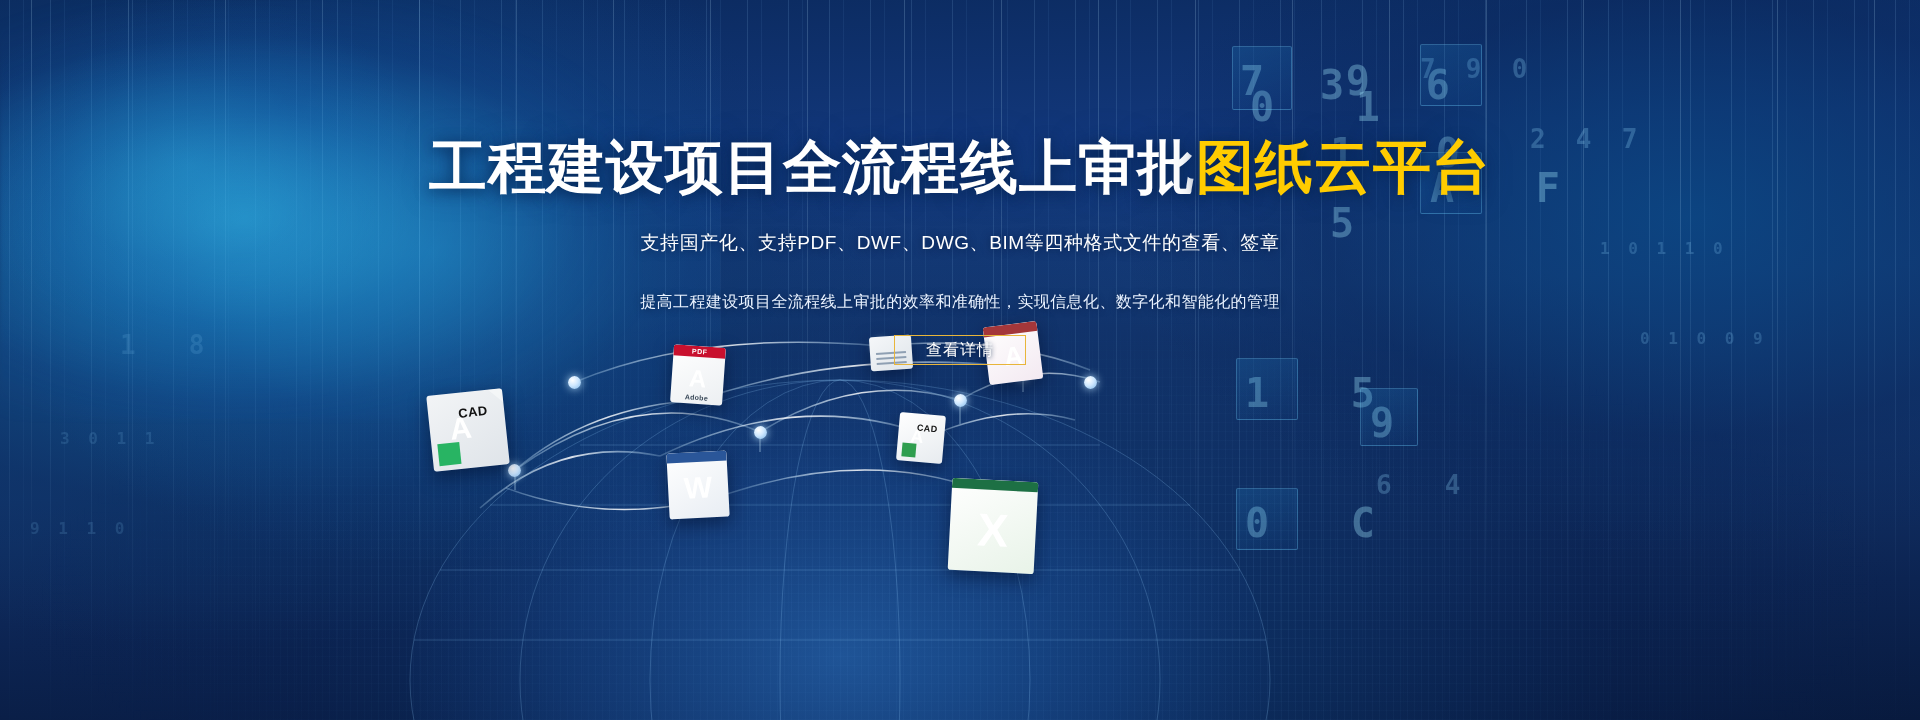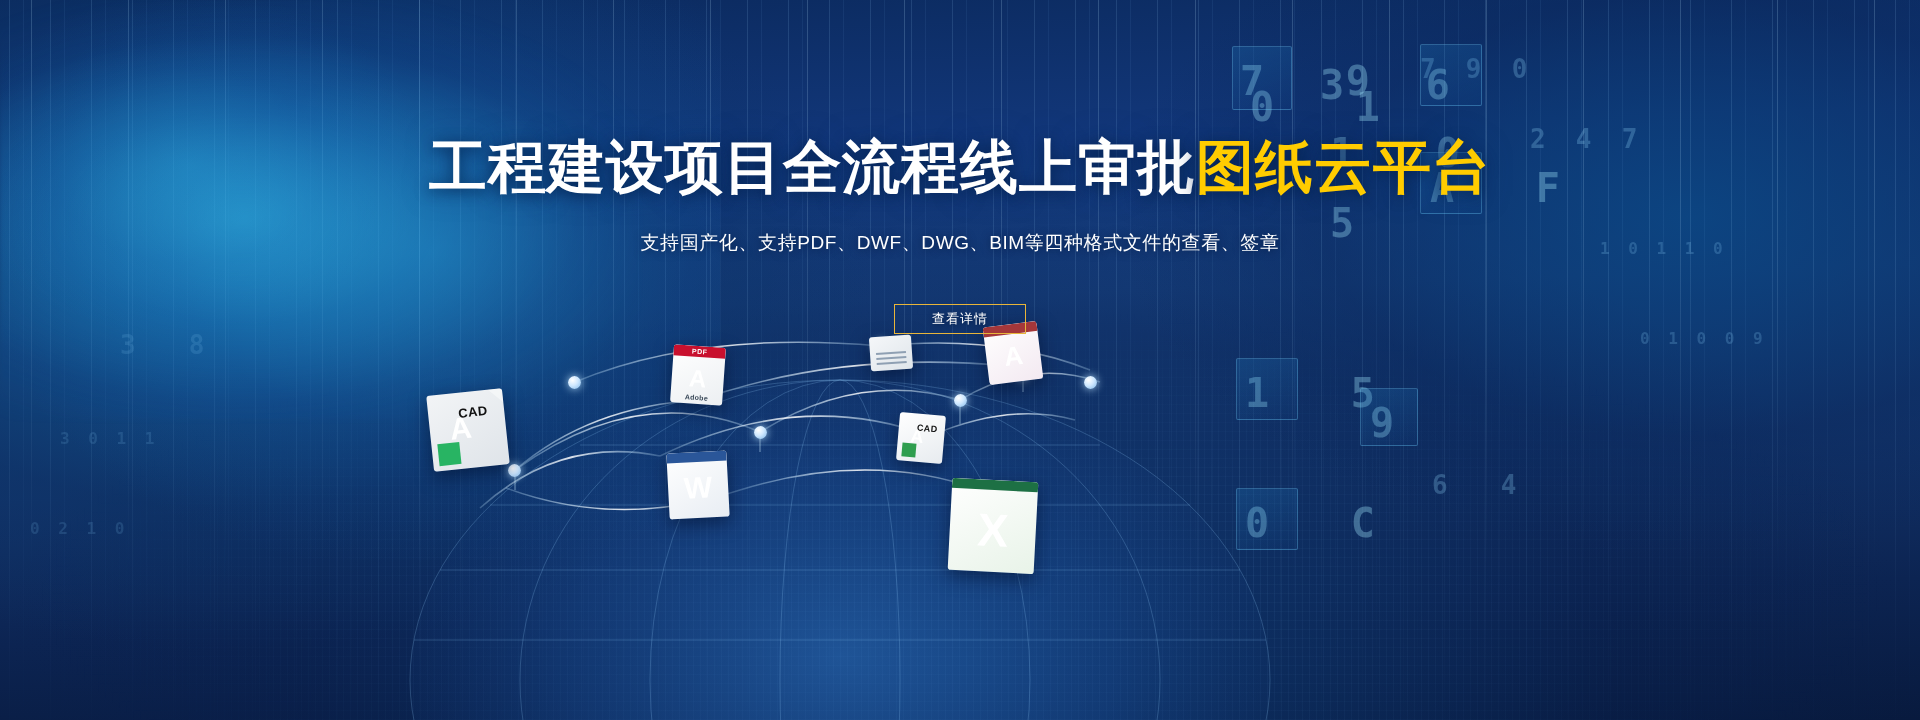--- a/index.html
+++ b/index.html
@@ -136,21 +136,21 @@
   }
   #desc div { white-space:nowrap; }
 
   #cta {
     margin-top:18px;
     display:inline-flex; align-items:center; justify-content:center;
     width:132px; height:30px;
     border:1px solid #e8b53a;
     background:transparent;
     color:#ffffff;
-    font-size:13px;
+    font-size:16px;
     letter-spacing:1px;
     cursor:pointer;
     text-shadow:0 1px 5px rgba(0,25,65,.9);
   }
 
   
   #graphic { position:absolute; left:0; bottom:0; width:1920px; height:380px; }
 
   .node {
     position:absolute; width:13px; height:13px; border-radius:50%;
@@ -220,26 +220,26 @@
   <div class="digits big" style="left:1320px; top:62px;">3  6</div>
   <div class="digits big" style="left:1250px; top:84px;">0  1</div>
   <div class="digits mid" style="left:1420px; top:54px;">7 9 0</div>
   <div class="digits big" style="left:1330px; top:130px;">1  0</div>
   <div class="digits big" style="left:1430px; top:165px;">A  F</div>
   <div class="digits big" style="left:1330px; top:200px;">5</div>
   <div class="digits mid" style="left:1530px; top:124px;">2 4 7</div>
   <div class="digits big" style="left:1245px; top:370px;">1  5</div>
   <div class="digits big" style="left:1370px; top:400px;">9</div>
   <div class="digits big" style="left:1245px; top:500px;">0  C</div>
-  <div class="digits mid" style="left:1432px; top:470px;text-align:right;">6  4</div>
+  <div class="digits mid" style="left:1376px; top:470px;text-align:right;">6  4</div>
   <div class="digits sml" style="left:1600px; top:240px;">1 0 1 1 0</div>
   <div class="digits sml" style="left:1640px; top:330px;">0 1 0 0 9</div>
   <div class="digits sml lft" style="left:60px; top:430px;">3 0 1 1</div>
-  <div class="digits sml lft" style="left:30px; top:520px;">0 2 1 0</div>
-  <div class="digits mid lft" style="left:120px; top:330px;">3  8</div>
+  <div class="digits sml lft" style="left:30px; top:520px;">9 1 1 0</div>
+  <div class="digits mid lft" style="left:120px; top:330px;">1  8</div>
 
   <div class="chip" style="left:1232px; top:46px;  width:60px; height:64px;"></div>
   <div class="chip" style="left:1420px; top:44px;  width:62px; height:62px;"></div>
   <div class="chip" style="left:1420px; top:152px; width:62px; height:62px;"></div>
   <div class="chip" style="left:1236px; top:358px; width:62px; height:62px;"></div>
   <div class="chip" style="left:1236px; top:488px; width:62px; height:62px;"></div>
   <div class="chip" style="left:1360px; top:388px; width:58px; height:58px;"></div>
 
   <div id="graphic">
     <svg width="1920" height="380" viewBox="0 0 1920 380" style="position:absolute; left:0; top:0;">
@@ -355,17 +355,18 @@
 
   <div id="content">
 
     <h1 id="headline">
       <span class="t-white">工程建设项目全流程线上审批</span><span class="t-gold">图纸云平台</span>
     </h1>
 
     <div id="subline">支持国产化、支持PDF、DWF、DWG、BIM等四种格式文件的查看、签章</div>
 
     <div id="desc">
+      <div>提高工程建设项目全流程线上审批的效率和准确性，实现信息化、数字化和智能化的管理</div>
     </div>
 
     <button id="cta">查看详情</button>
   </div>
 </div>
 
 </body></html>

